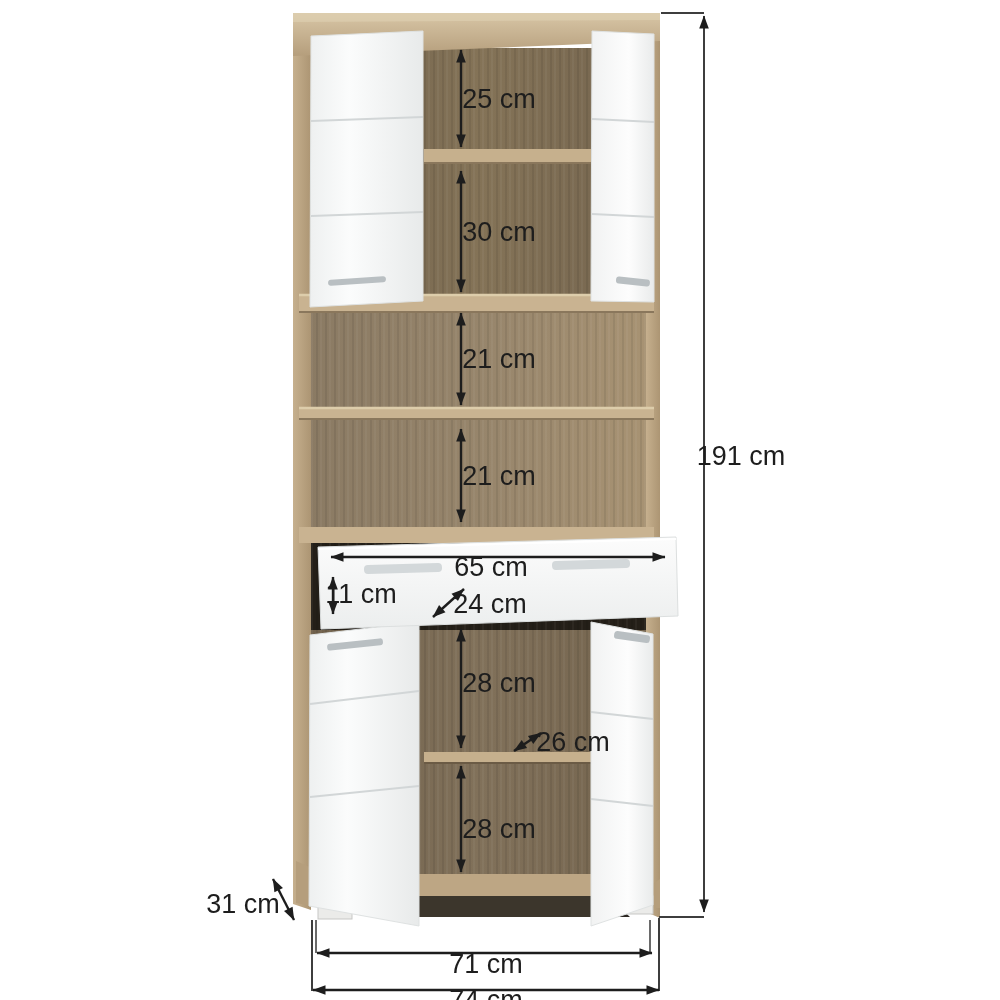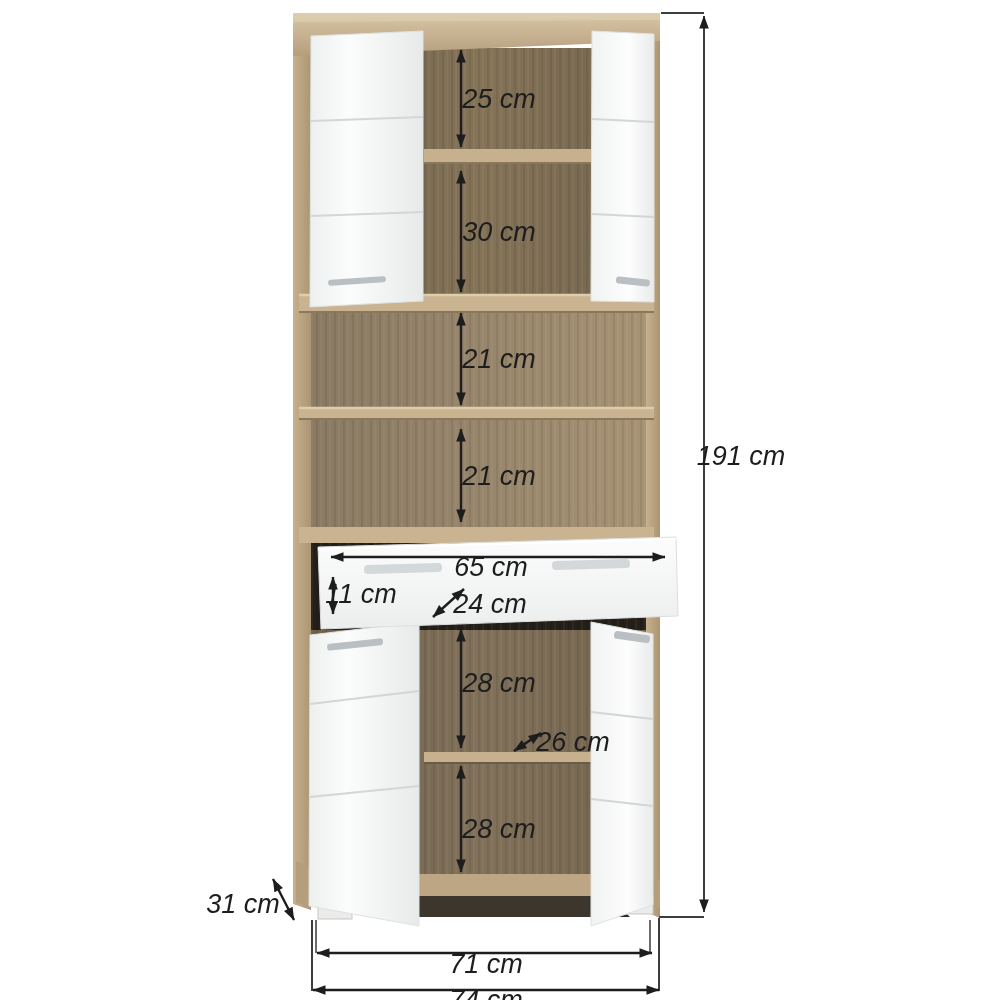--- a/index.html
+++ b/index.html
@@ -1,16 +1,16 @@
 <!DOCTYPE html>
 <html><head>
 <meta charset="utf-8">
 <style>
   html,body{margin:0;padding:0;background:#ffffff;}
-  .stage{width:1000px;height:1000px;position:relative;overflow:hidden;background:#ffffff;font-style:italic;}
+  .stage{width:1000px;height:1000px;position:relative;overflow:hidden;background:#ffffff;}
   svg{display:block;}
   text{font-family:"Liberation Sans","DejaVu Sans",sans-serif;font-size:27px;fill:#1d1d1d;}
   .dim{stroke:#1d1d1d;stroke-width:2.4;fill:none;}
   .dimthin{stroke:#3d3d3d;stroke-width:2;fill:none;}
   .ext{stroke:#5a5a5a;stroke-width:1.8;fill:none;}
   .seam{stroke:#d2d6d7;stroke-width:2;fill:none;}
 </style>
 </head>
 <body>
 

